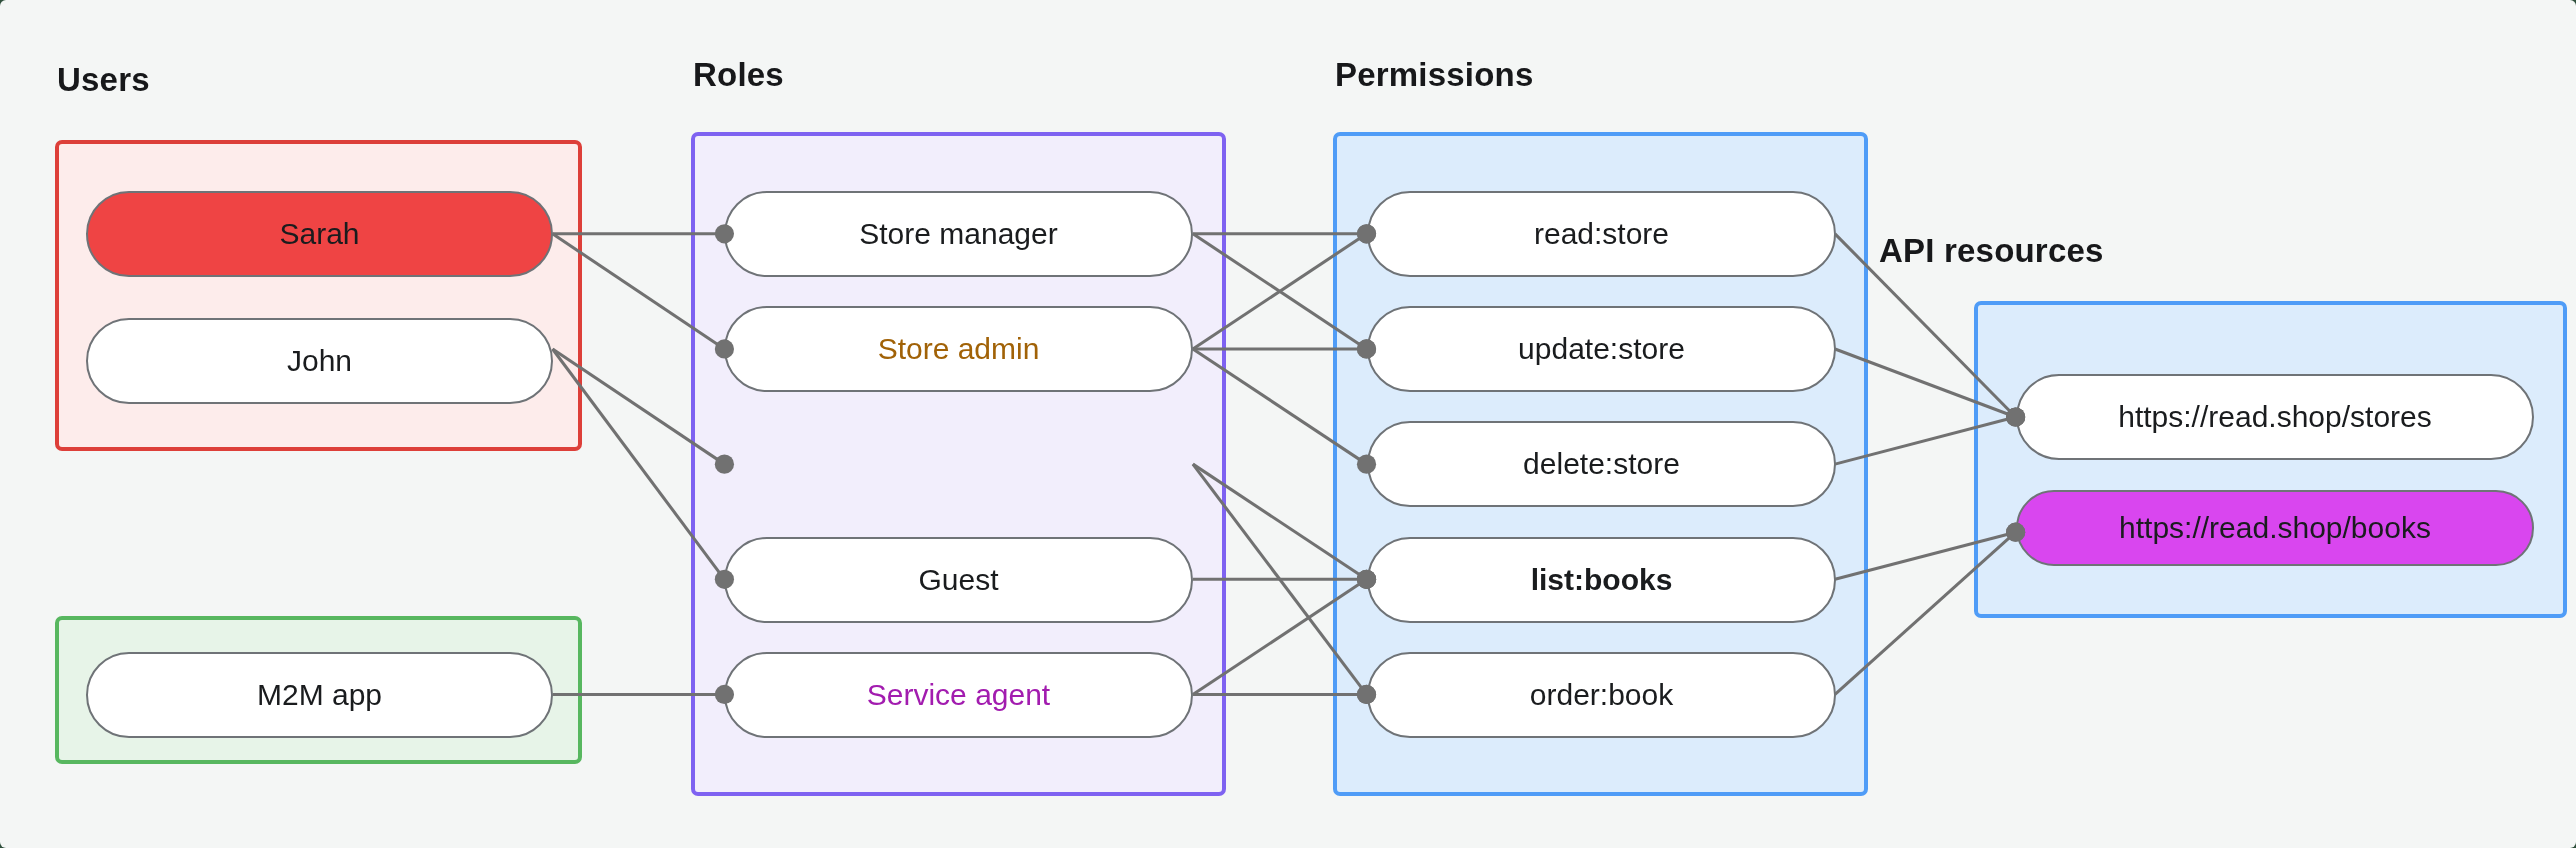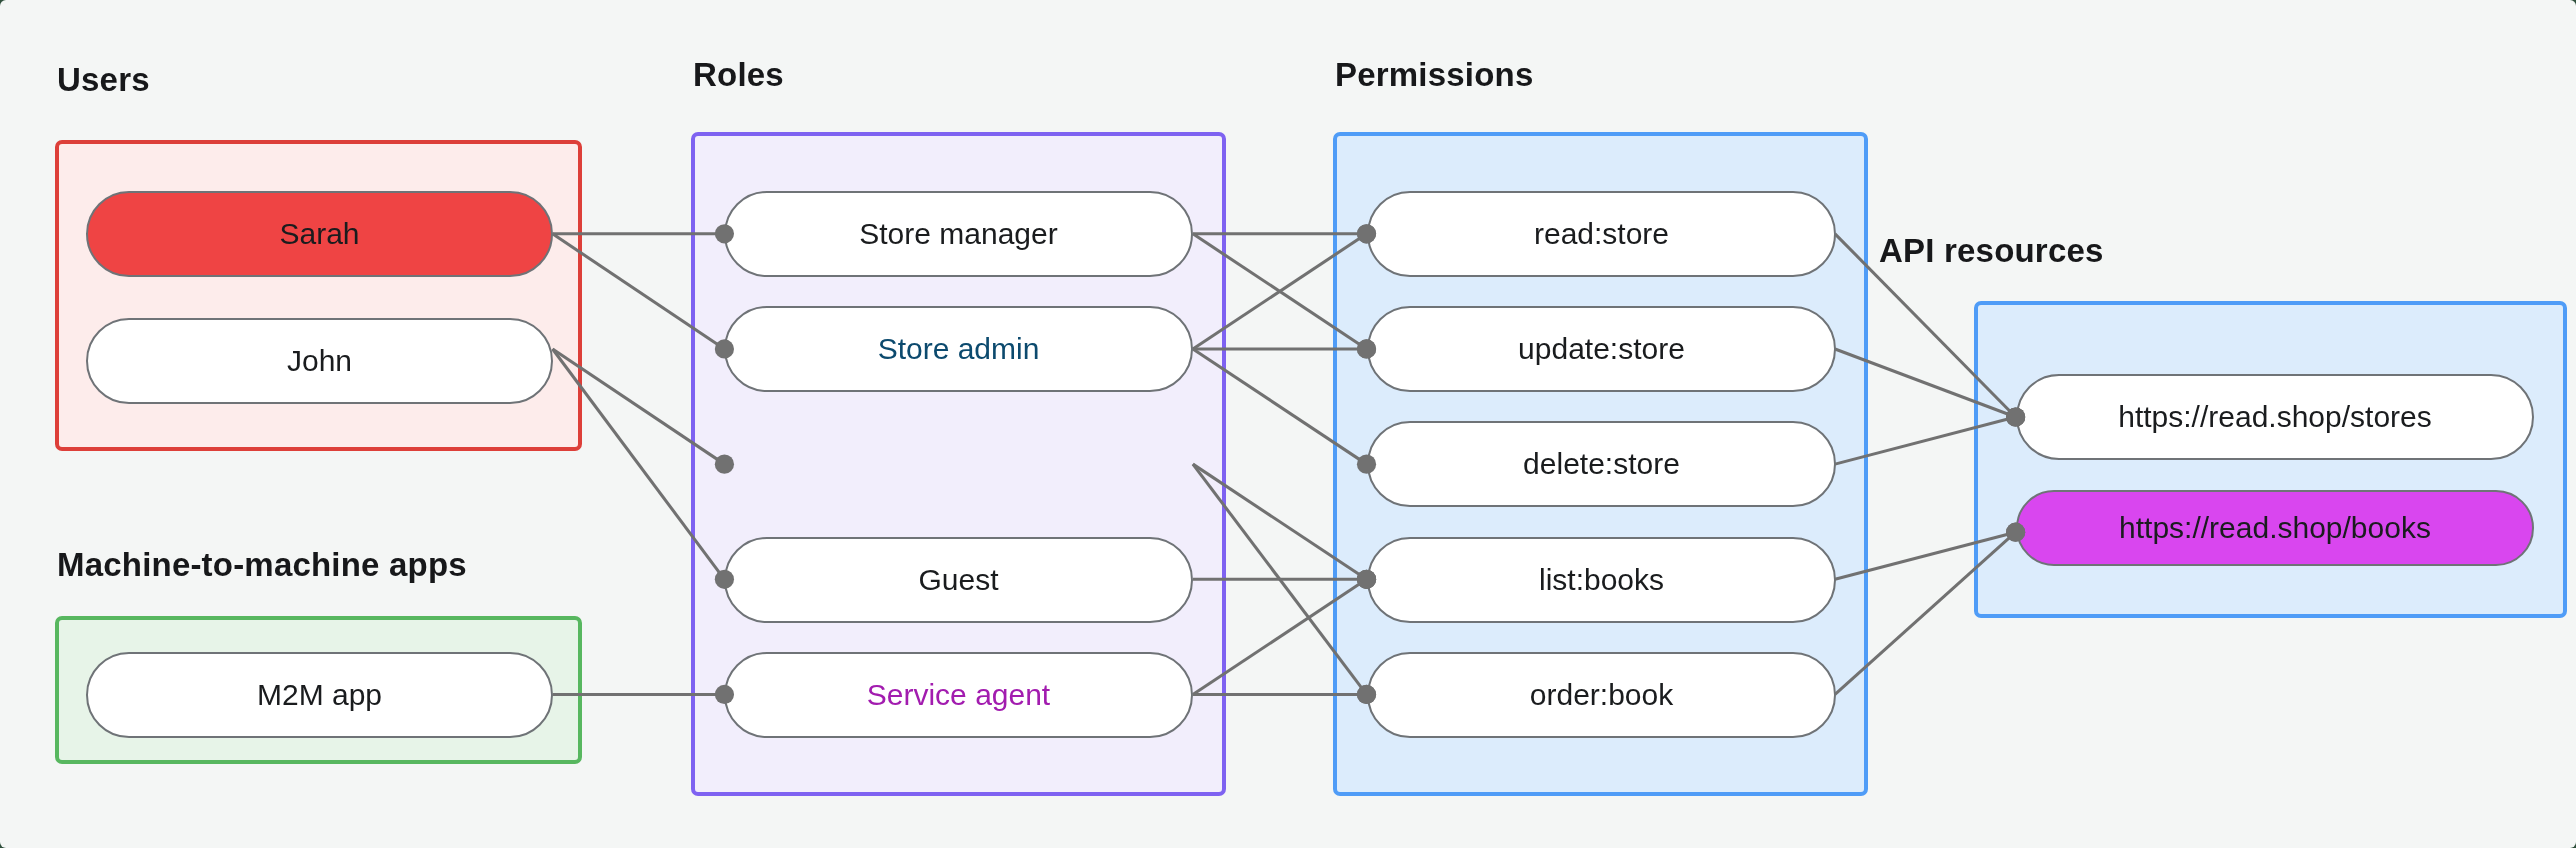--- a/index.html
+++ b/index.html
@@ -66,21 +66,20 @@
     color: #1a1c1e;
     white-space: nowrap;
   }
 </style>
 </head>
 <body>
 
 <div class="panel">
 
   <div class="heading" id="h-users">Users</div>
-  <div class="heading" id="h-m2m-apps">Machine-to-machine apps</div>
   <div class="heading" id="h-roles">Roles</div>
   <div class="heading" id="h-permissions">Permissions</div>
   <div class="heading" id="h-api-resources">API resources</div>
 
   <div class="gbox" id="box-users" style="border-color: rgb(221, 63, 57); background: rgb(253, 236, 235);"></div>
   <div class="gbox" id="box-m2m-apps" style="border-color: rgb(87, 183, 95); background: rgb(231, 244, 232);"></div>
   <div class="gbox" id="box-roles" style="border-color: rgb(126, 98, 241); background: rgb(242, 238, 252);"></div>
   <div class="gbox" id="box-permissions" style="border-color: rgb(79, 156, 247); background: rgb(220, 236, 252);"></div>
   <div class="gbox" id="box-api-resources" style="border-color: rgb(79, 156, 247); background: rgb(220, 236, 252);"></div>
 
@@ -104,27 +103,27 @@
       <line x1="2103" y1="400" x2="2310" y2="478" stroke="#717171" stroke-width="3.5"></line>
       <line x1="2103" y1="532" x2="2310" y2="478" stroke="#717171" stroke-width="3.5"></line>
       <line x1="2103" y1="664" x2="2310" y2="610" stroke="#717171" stroke-width="3.5"></line>
       <line x1="2103" y1="796" x2="2310" y2="610" stroke="#717171" stroke-width="3.5"></line>
     </svg>
   <div id="nodes">
       <div class="pill" style="left: 86px; top: 191px; width: 467px; height: 86px; border-color: rgb(111, 115, 119); background: #ef4444; color: rgb(26, 28, 30);">Sarah</div>
       <div class="pill" style="left: 86px; top: 318px; width: 467px; height: 86px; border-color: rgb(111, 115, 119); background: rgb(255, 255, 255); color: rgb(26, 28, 30);">John</div>
       <div class="pill" style="left: 86px; top: 652px; width: 467px; height: 86px; border-color: rgb(111, 115, 119); background: rgb(255, 255, 255); color: rgb(26, 28, 30);">M2M app</div>
       <div class="pill" style="left: 724px; top: 191px; width: 469px; height: 86px; border-color: rgb(111, 115, 119); background: rgb(255, 255, 255); color: rgb(26, 28, 30);">Store manager</div>
-      <div class="pill" style="left: 724px; top: 306px; width: 469px; height: 86px; border-color: rgb(111, 115, 119); background: rgb(255, 255, 255); color: #0c4a6e;">Store admin</div>
+      <div class="pill" style="left: 724px; top: 306px; width: 469px; height: 86px; border-color: rgb(111, 115, 119); background: rgb(255, 255, 255); color: #a16207;">Store admin</div>
       <div class="pill" style="left: 724px; top: 537px; width: 469px; height: 86px; border-color: rgb(111, 115, 119); background: rgb(255, 255, 255); color: rgb(26, 28, 30);">Guest</div>
       <div class="pill" style="left: 724px; top: 652px; width: 469px; height: 86px; border-color: rgb(111, 115, 119); background: rgb(255, 255, 255); color: #a21caf;">Service agent</div>
       <div class="pill" style="left: 1367px; top: 191px; width: 469px; height: 86px; border-color: rgb(111, 115, 119); background: rgb(255, 255, 255); color: rgb(26, 28, 30);">read:store</div>
       <div class="pill" style="left: 1367px; top: 306px; width: 469px; height: 86px; border-color: rgb(111, 115, 119); background: rgb(255, 255, 255); color: rgb(26, 28, 30);">update:store</div>
       <div class="pill" style="left: 1367px; top: 421px; width: 469px; height: 86px; border-color: rgb(111, 115, 119); background: rgb(255, 255, 255); color: rgb(26, 28, 30);">delete:store</div>
-      <div class="pill" style="left: 1367px; top: 537px; width: 469px; height: 86px; border-color: rgb(111, 115, 119); background: rgb(255, 255, 255); color: rgb(26, 28, 30);">list:books</div>
+      <div class="pill" style="left: 1367px; top: 537px; width: 469px; height: 86px; border-color: rgb(111, 115, 119); background: rgb(255, 255, 255); color: rgb(26, 28, 30); font-weight: bold;">list:books</div>
       <div class="pill" style="left: 1367px; top: 652px; width: 469px; height: 86px; border-color: rgb(111, 115, 119); background: rgb(255, 255, 255); color: rgb(26, 28, 30);">order:book</div>
       <div class="pill" style="left: 2016px; top: 374px; width: 518px; height: 86px; border-color: rgb(111, 115, 119); background: rgb(255, 255, 255); color: rgb(26, 28, 30);">https://read.shop/stores</div>
       <div class="pill" style="left: 2016px; top: 490px; width: 518px; height: 76px; border-color: rgb(111, 115, 119); background: #d946ef; color: rgb(26, 28, 30);">https://read.shop/books</div>
     </div>
   <svg class="layer dots" id="edge-dots" viewBox="0 0 2952 972">
       <circle cx="830" cy="268" r="11" fill="#717171"></circle>
       <circle cx="830" cy="400" r="11" fill="#717171"></circle>
       <circle cx="830" cy="532" r="11" fill="#717171"></circle>
       <circle cx="830" cy="664" r="11" fill="#717171"></circle>
       <circle cx="830" cy="796" r="11" fill="#717171"></circle>

